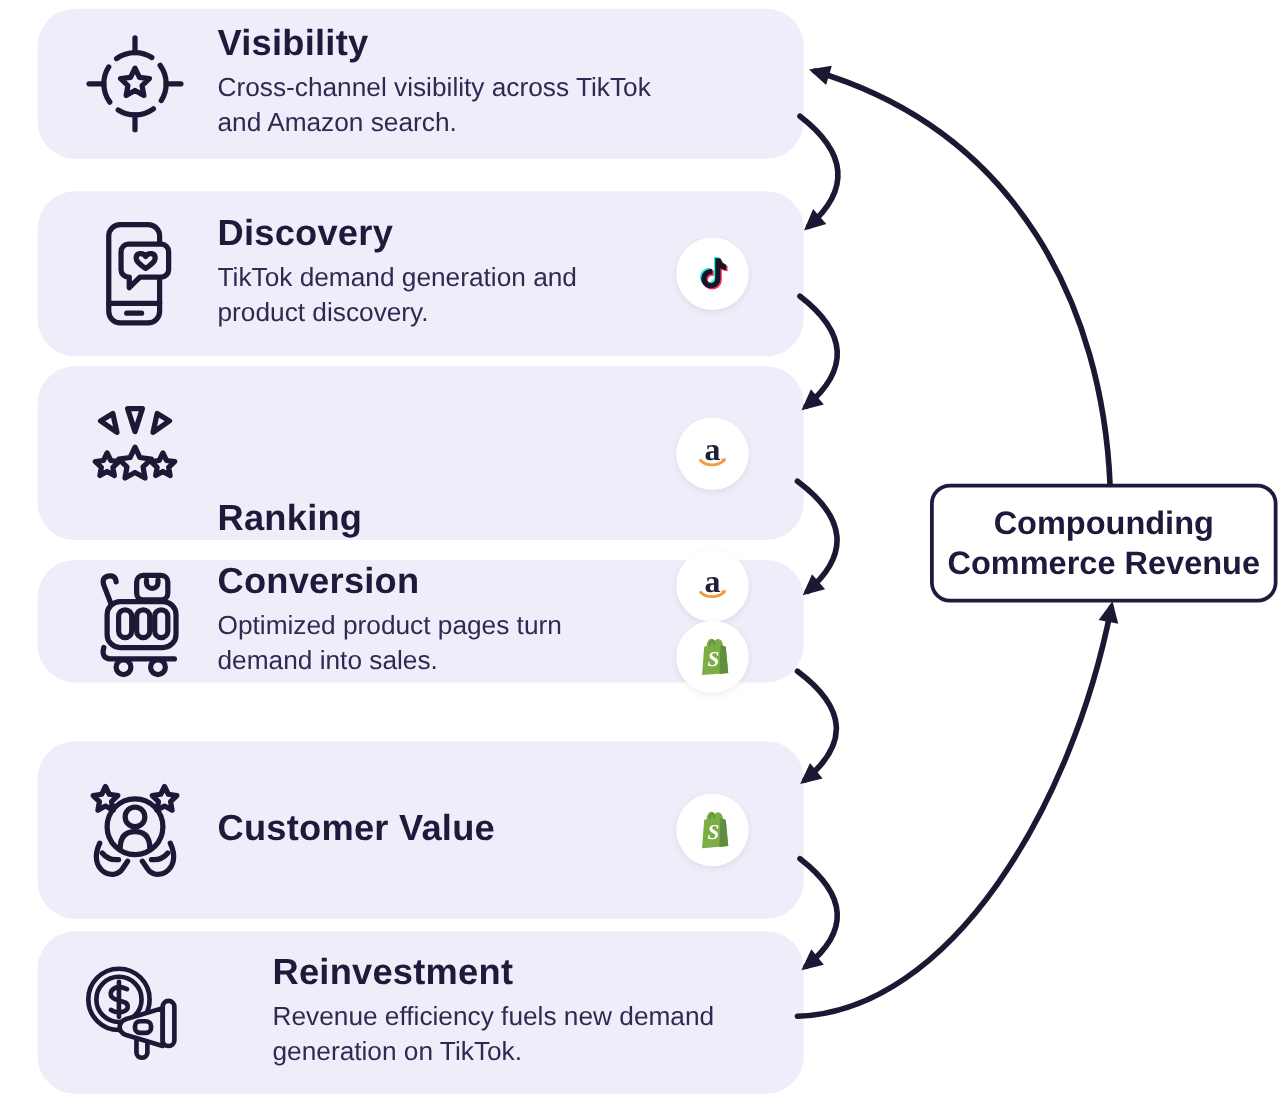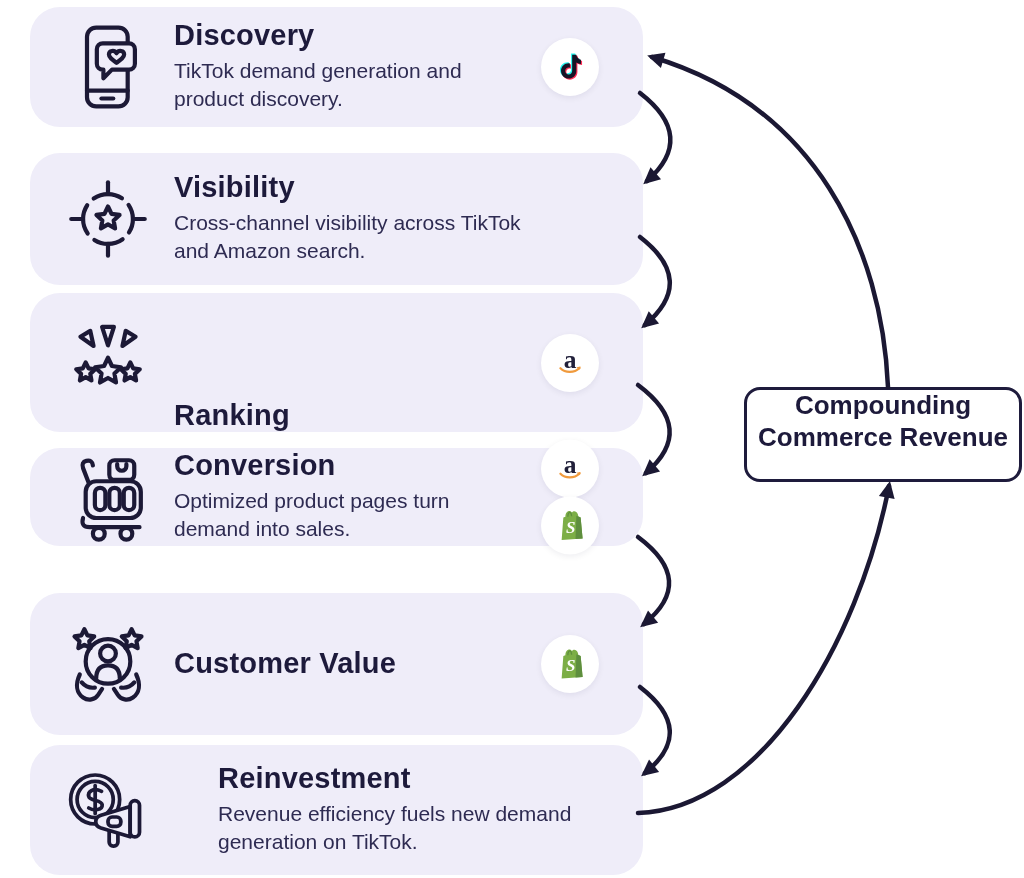--- a/index.html
+++ b/index.html
@@ -24,21 +24,21 @@
   .card-desc{margin:0;font-size:21px;line-height:1.37;color:#2E2B52;white-space:pre-line;}
   .brand-col{position:absolute;right:44px;top:50%;transform:translateY(-50%);
              display:flex;flex-direction:column;align-items:center;}
   .brand{width:58px;height:58px;border-radius:50%;background:#ffffff;display:flex;
          align-items:center;justify-content:center;box-shadow:0 2px 6px rgba(20,18,50,.07);}
   .brand + .brand{margin-top:-1px;}
   .brand svg{width:34px;height:34px;}
   
   .node{position:absolute;left:744px;top:387px;width:278px;height:95px;background:#ffffff;
         border:3px solid #1E1B3C;border-radius:16px;box-sizing:border-box;z-index:2;
-        display:flex;flex-direction:column;align-items:center;
+        display:flex;flex-direction:column;align-items:center;justify-content:center;
         font-size:26px;font-weight:700;color:#1D1A3B;line-height:1.22;text-align:center;}
   .node span{display:block;}
 </style>
 </head>
 <body>
 
 <div class="stage">
 
   <svg class="flow" viewBox="0 0 1024 878" aria-hidden="true">
     <defs>
@@ -53,20 +53,38 @@
       <path d="M640 237 Q697 281 645 325" marker-end="url(#ah)"></path>
       <path d="M638 385 Q697 429 646 473" marker-end="url(#ah)"></path>
       <path d="M638 537 Q697 581 644 624" marker-end="url(#ah)"></path>
       <path d="M640 687 Q697 731 645 773" marker-end="url(#ah)"></path>
     </g>
   </svg>
 
   <section class="card">
     <div class="card-icon">
       <svg viewBox="0 0 64 64" class="line-icon">
+        <circle cx="32" cy="32" r="19" stroke-dasharray="22.8 7" stroke-dashoffset="12"></circle>
+        <line x1="32" y1="4" x2="32" y2="13"></line>
+        <line x1="32" y1="51" x2="32" y2="60"></line>
+        <line x1="4" y1="32" x2="13" y2="32"></line>
+        <line x1="51" y1="32" x2="60" y2="32"></line>
+        <path d="M32 22.5 l2.7 5.6 6.1 .8 -4.5 4.2 1.1 6 -5.4 -3 -5.4 3 1.1 -6 -4.5 -4.2 6.1 -.8 z"></path>
+      </svg>
+    </div>
+    <div class="card-text">
+      <h2 class="card-title">Visibility</h2>
+      <p class="card-desc">Cross-channel visibility across TikTok
+and Amazon search.</p>
+    </div>
+  </section>
+
+  <section class="card">
+    <div class="card-icon">
+      <svg viewBox="0 0 64 64" class="line-icon">
         <rect x="16" y="2" width="31" height="60" rx="7"></rect>
         <line x1="16" y1="50" x2="47" y2="50"></line>
         <line x1="27" y1="56" x2="36" y2="56"></line>
         <path fill="#EFEDF9" d="M29 14 h19 a4.5 4.5 0 0 1 4.5 4.5 v11 a4.5 4.5 0 0 1 -4.5 4.5 h-13 l-6.5 6.5 v-6.5 h-.5 a4.5 4.5 0 0 1 -4.5 -4.5 v-11 a4.5 4.5 0 0 1 4.5 -4.5 z"></path>
         <path d="M38.5 21.5 c-1.6 -2.7 -5.8 -2.2 -5.8 1 c0 2.1 2.5 3.9 5.8 6.3 c3.3 -2.4 5.8 -4.2 5.8 -6.3 c0 -3.2 -4.2 -3.7 -5.8 -1 z"></path>
       </svg>
     </div>
     <div class="card-text">
       <h2 class="card-title">Discovery</h2>
       <p class="card-desc">TikTok demand generation and
@@ -75,38 +93,20 @@
     <div class="brand-col">
       <span class="brand">
         <svg viewBox="0 0 44 44">
           <g>
             <path fill="#25F4EE" transform="translate(-1.4,-1.4)" d="M30.2 6 c.5 3.3 2.7 5.9 6 6.7 v5.3 c-2.3 0 -4.4 -.7 -6 -1.8 v10.9 c0 5.5 -4.4 9.9 -9.9 9.9 c-5.5 0 -9.9 -4.4 -9.9 -9.9 c0 -5.5 4.4 -9.9 9.9 -9.9 c.5 0 1.1 .1 1.6 .2 v5.5 c-.5 -.2 -1 -.3 -1.6 -.3 c-2.5 0 -4.5 2 -4.5 4.5 s2 4.5 4.5 4.5 s4.5 -2 4.5 -4.5 V6 h5.4 z"></path>
             <path fill="#FE2C55" transform="translate(1.4,1.4)" d="M30.2 6 c.5 3.3 2.7 5.9 6 6.7 v5.3 c-2.3 0 -4.4 -.7 -6 -1.8 v10.9 c0 5.5 -4.4 9.9 -9.9 9.9 c-5.5 0 -9.9 -4.4 -9.9 -9.9 c0 -5.5 4.4 -9.9 9.9 -9.9 c.5 0 1.1 .1 1.6 .2 v5.5 c-.5 -.2 -1 -.3 -1.6 -.3 c-2.5 0 -4.5 2 -4.5 4.5 s2 4.5 4.5 4.5 s4.5 -2 4.5 -4.5 V6 h5.4 z"></path>
             <path fill="#161426" d="M30.2 6 c.5 3.3 2.7 5.9 6 6.7 v5.3 c-2.3 0 -4.4 -.7 -6 -1.8 v10.9 c0 5.5 -4.4 9.9 -9.9 9.9 c-5.5 0 -9.9 -4.4 -9.9 -9.9 c0 -5.5 4.4 -9.9 9.9 -9.9 c.5 0 1.1 .1 1.6 .2 v5.5 c-.5 -.2 -1 -.3 -1.6 -.3 c-2.5 0 -4.5 2 -4.5 4.5 s2 4.5 4.5 4.5 s4.5 -2 4.5 -4.5 V6 h5.4 z"></path>
           </g>
         </svg>
       </span>
-    </div>
-  </section>
-
-  <section class="card">
-    <div class="card-icon">
-      <svg viewBox="0 0 64 64" class="line-icon">
-        <circle cx="32" cy="32" r="19" stroke-dasharray="22.8 7" stroke-dashoffset="12"></circle>
-        <line x1="32" y1="4" x2="32" y2="13"></line>
-        <line x1="32" y1="51" x2="32" y2="60"></line>
-        <line x1="4" y1="32" x2="13" y2="32"></line>
-        <line x1="51" y1="32" x2="60" y2="32"></line>
-        <path d="M32 22.5 l2.7 5.6 6.1 .8 -4.5 4.2 1.1 6 -5.4 -3 -5.4 3 1.1 -6 -4.5 -4.2 6.1 -.8 z"></path>
-      </svg>
-    </div>
-    <div class="card-text">
-      <h2 class="card-title">Visibility</h2>
-      <p class="card-desc">Cross-channel visibility across TikTok
-and Amazon search.</p>
     </div>
   </section>
 
   <section class="card">
     <div class="card-icon">
       <svg viewBox="0 0 64 68" class="line-icon">
         <path d="M27.5 6.5 L36.5 6.5 L32 20.5 Z"></path>
         <path d="M11 14 L18.5 9.5 L21 21 Z"></path>
         <path d="M53 14 L45.5 9.5 L43 21 Z"></path>
         <path d="M15 33.5 l2.2 4.6 5 .7 -3.7 3.5 .9 5 -4.4 -2.5 -4.4 2.5 .9 -5 -3.7 -3.5 5 -.7 z"></path>

